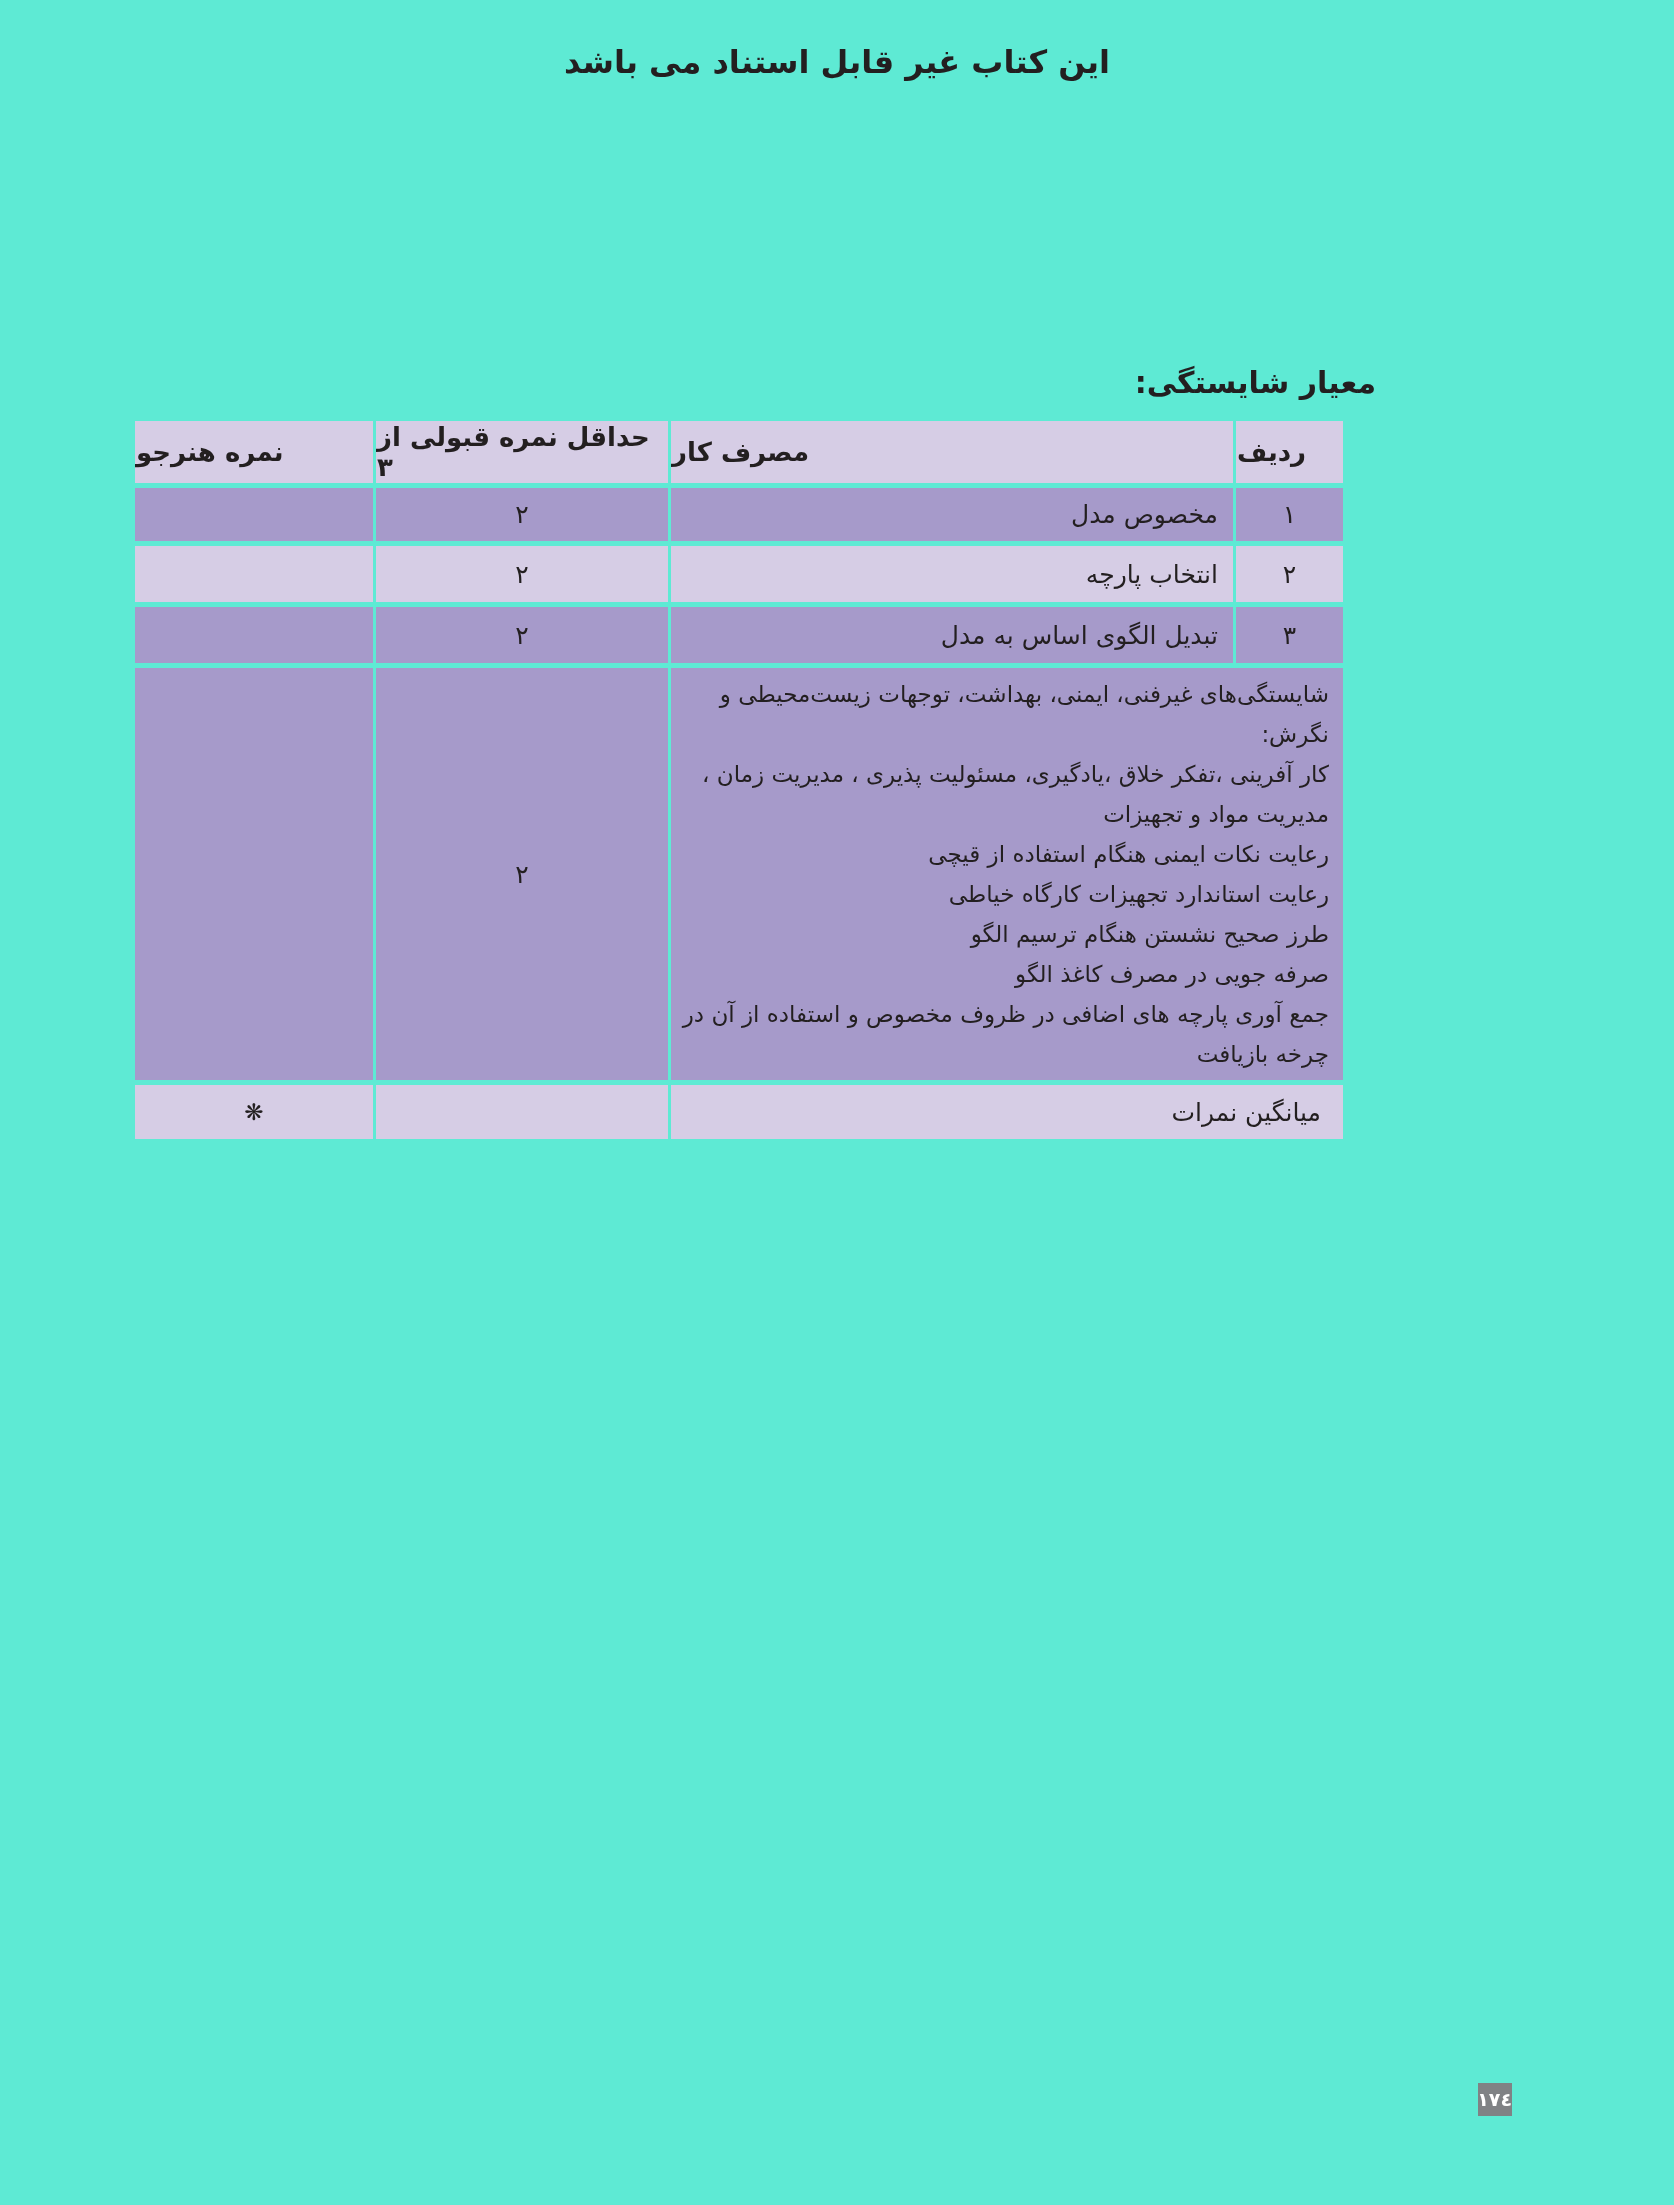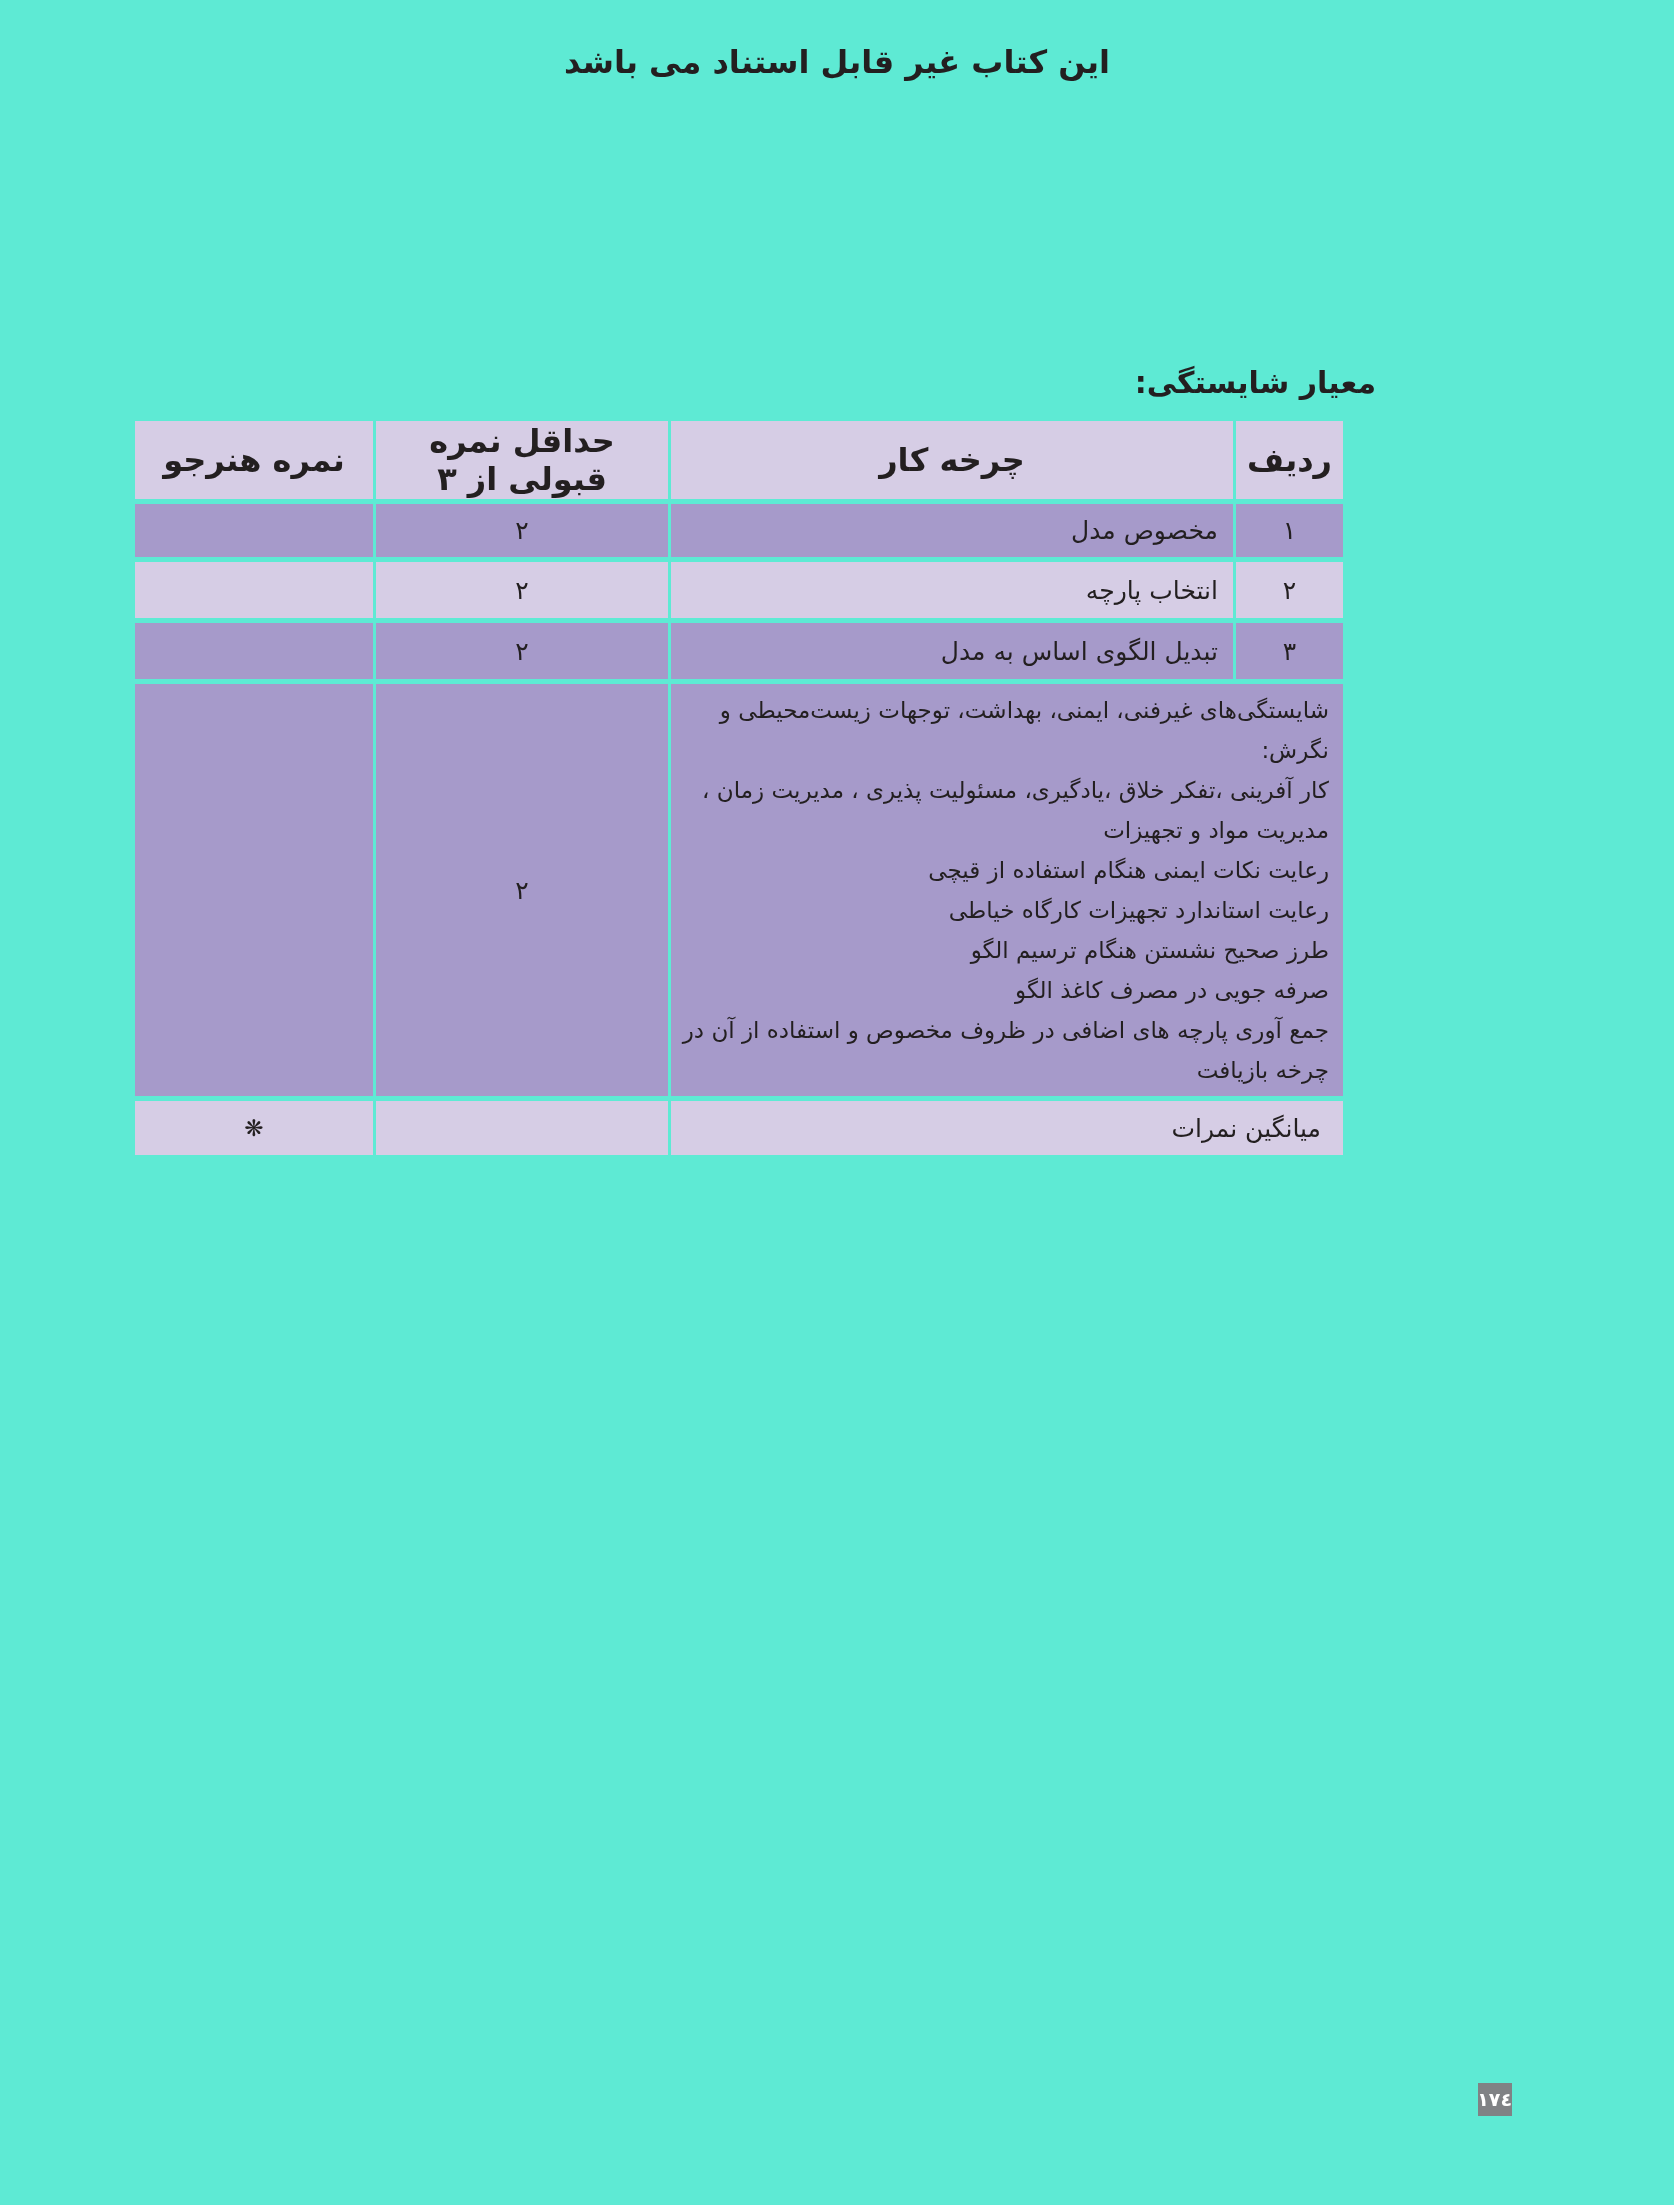--- a/index.html
+++ b/index.html
@@ -44,23 +44,23 @@
     table-layout: fixed;
   }
   table.eval th, table.eval td {
     font-family: "DejaVu Sans", sans-serif;
     color: #231f20;
     vertical-align: middle;
     overflow: hidden;
   }
   table.eval th {
     background: #d6cde5;
-    font-size: 32px;
+    font-size: 26px;
     font-weight: bold;
-    text-align: center;
+    text-align: left;
     height: 52px;
   }
   td.cell-dark  { background: #a69aca; }
   td.cell-light { background: #d6cde5; }
   td.radif-cell   { text-align: center; font-size: 25px; }
   td.marhale-cell { text-align: right; font-size: 25px; padding-right: 15px; }
   td.score-cell   { text-align: center; font-size: 25px; }
   tr.task-row-1 td { height: 51px; }
   tr.task-row-2 td { height: 54px; }
   tr.task-row-3 td { height: 54px; }
@@ -118,21 +118,21 @@
     <table class="eval">
       <colgroup>
         <col style="width:107px">
         <col style="width:562px">
         <col style="width:292px">
         <col style="width:238px">
       </colgroup>
       <thead>
         <tr>
           <th>ردیف</th>
-          <th>چرخه کار</th>
+          <th>مصرف کار</th>
           <th>حداقل نمره قبولی از ۳</th>
           <th>نمره هنرجو</th>
         </tr>
       </thead>
       <tbody>
         <tr class="task-row-1">
           <td class="cell-dark radif-cell">۱</td>
           <td class="cell-dark marhale-cell">مخصوص مدل</td>
           <td class="cell-dark score-cell">۲</td>
           <td class="cell-dark score-cell"></td>

